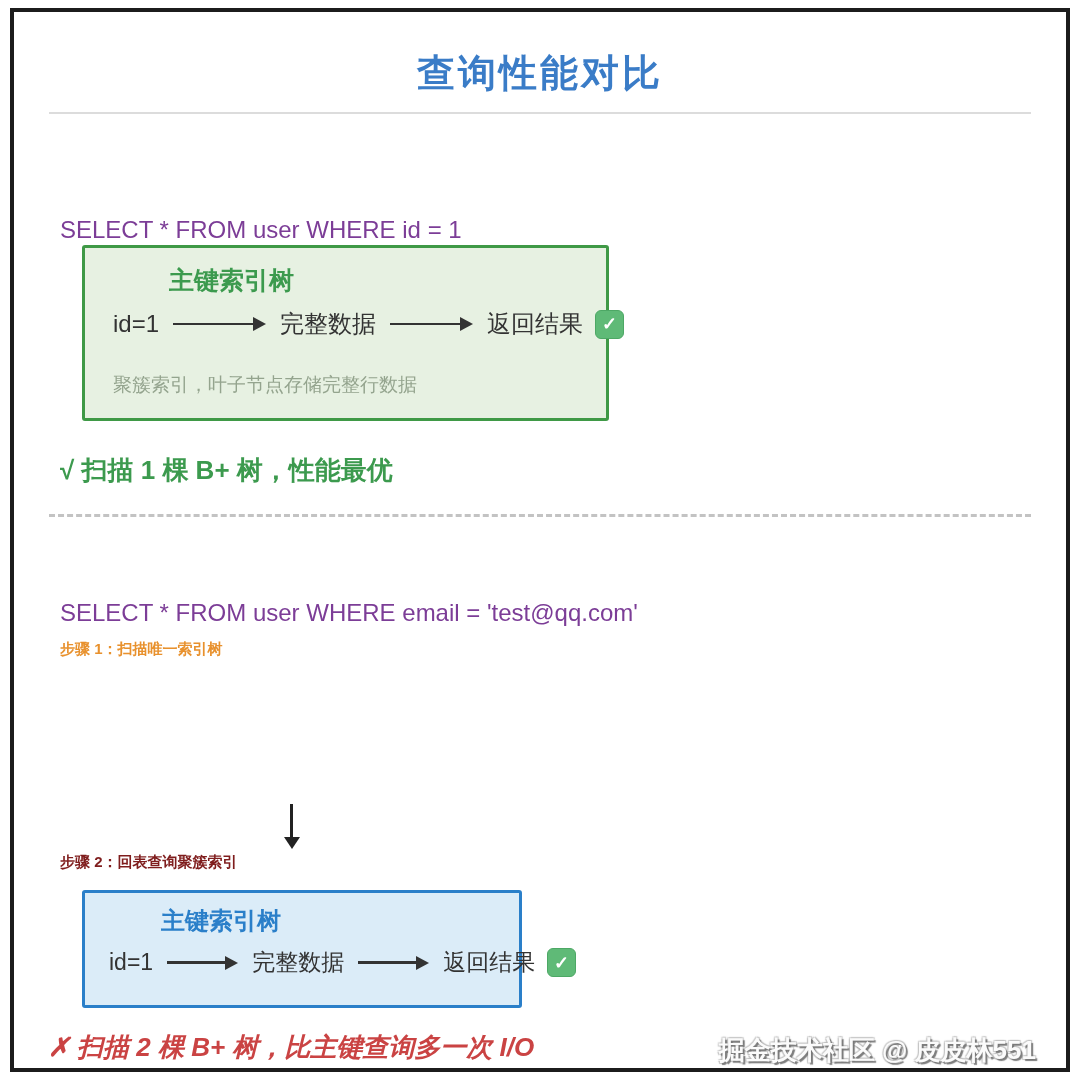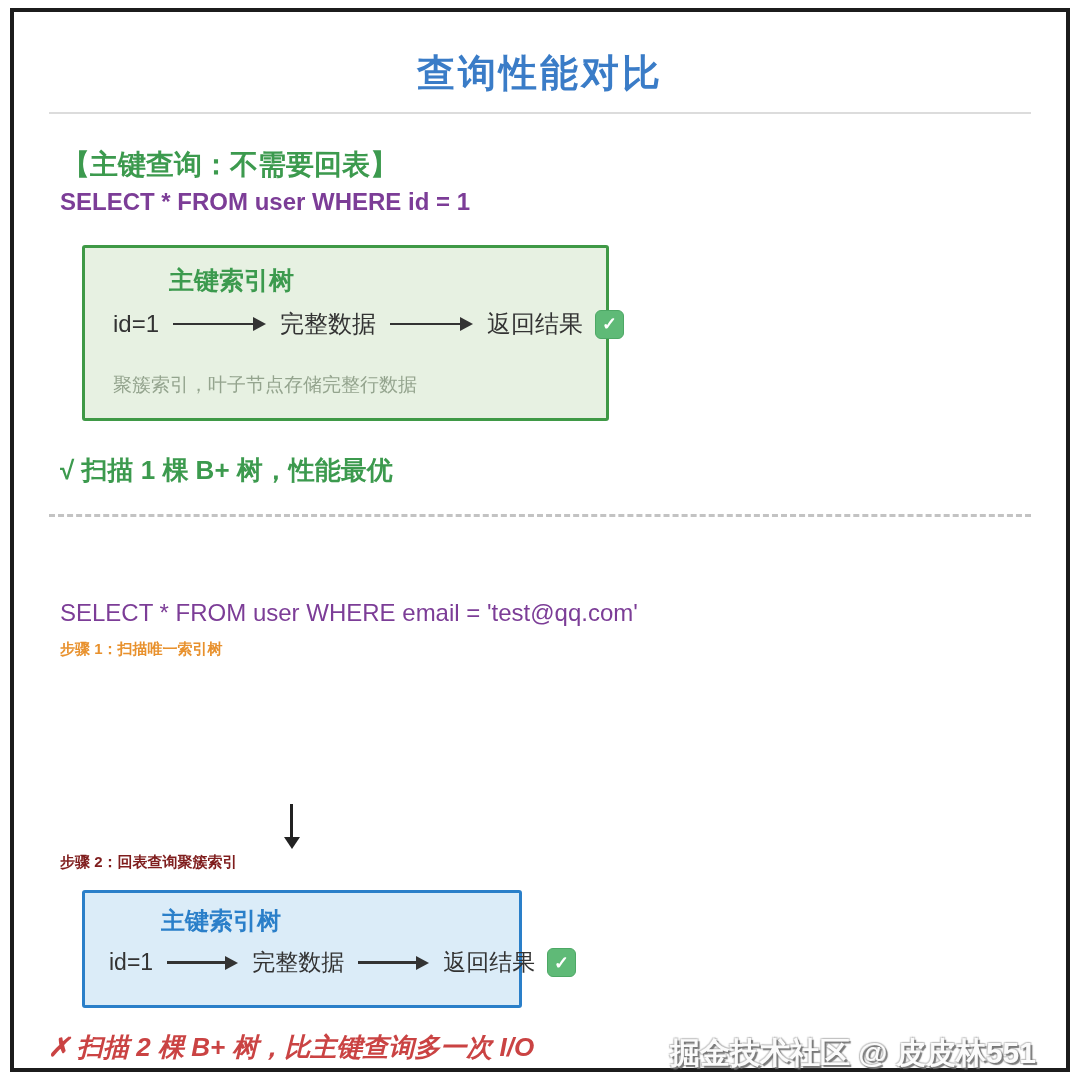--- a/index.html
+++ b/index.html
@@ -18,21 +18,21 @@
   }
   .divider-solid {
     top:100px; left:35px; right:35px; height:0; border-top:2px solid #dcdcdc;
   }
   .divider-dashed {
     top:502px; left:35px; right:35px; height:0; border-top:3px dashed #c3c3c3;
   }
   .h-green { left:48px; top:134px; font-size:28px; font-weight:bold; color:#3c9a4e; }
   .h-red   { left:48px; top:530px; font-size:28px; font-weight:bold; color:#c13030; }
   .sql { left:46px; font-size:24px; color:#7c3d97; }
-  .sql1 { top:176px;font-weight:bold; } .sql2 { top:587px; }
+  .sql1 { top:204px; } .sql2 { top:587px; }
   .step-h { left:46px; font-size:15px; font-weight:bold; }
   .step1-h { top:628px; color:#e8912d; }
   .step2-h { top:841px; color:#7f1d1d; }
 
   .fbox { border-radius:3px; }
   .box-green { left:68px; top:233px; width:521px; height:170px;
     border:3px solid #3f9946; background:#e7f1e2; }
   .box-orange { left:68px; top:664px; width:408px; height:118px;
     border:3px solid #e8902a; background:#fdf1d6; }
   .box-blue { left:68px; top:878px; width:434px; height:112px;
@@ -63,35 +63,34 @@
     color:#ffffff; font-size:18px; font-weight:bold;
   }
   .varrow { left:276px; top:792px; width:3px; height:34px; background:#222; }
   .varrow::after {
     content:''; position:absolute; left:-6.5px; bottom:-11px;
     border-top:12px solid #222; border-left:8px solid transparent; border-right:8px solid transparent;
   }
   .res-green { left:46px; top:441px; font-size:26px; font-weight:bold; color:#3c9a4e; }
   .res-red { left:34px; top:1018px; font-size:26px; font-weight:bold; color:#ca4343; font-style:italic;text-align:center; }
   .watermark {
-    right:30px; top:1021px; font-size:30px; font-weight:bold; color:#fbfbfb;
+    right:30px; top:1021px; font-size:26px; font-weight:bold; color:#fbfbfb;
     text-shadow: 2px 2px 1px rgba(110,110,110,0.9), -1px -1px 1px rgba(190,190,190,0.7),
                  1px -1px 1px rgba(160,160,160,0.6), -1px 1px 1px rgba(160,160,160,0.6);
   }
 </style>
 </head>
 <body>
 
 <div class="page">
   <div class="frame">
 
     <div class="abs page-title">查询性能对比</div>
     <div class="abs divider-solid"></div>
 
-    <div class="abs h-green">【主键查询：不需要回表】</div>
     <div class="abs sql sql1">SELECT * FROM user WHERE id = 1</div>
 
     <div class="abs fbox box-green">
       <div class="box-title bt-green">主键索引树</div>
       <div class="flow flow-green">
         <span>id=1</span>
         <span class="harrow w80">
             <span class="shaft"></span>
             <span class="head"></span>
           </span>

